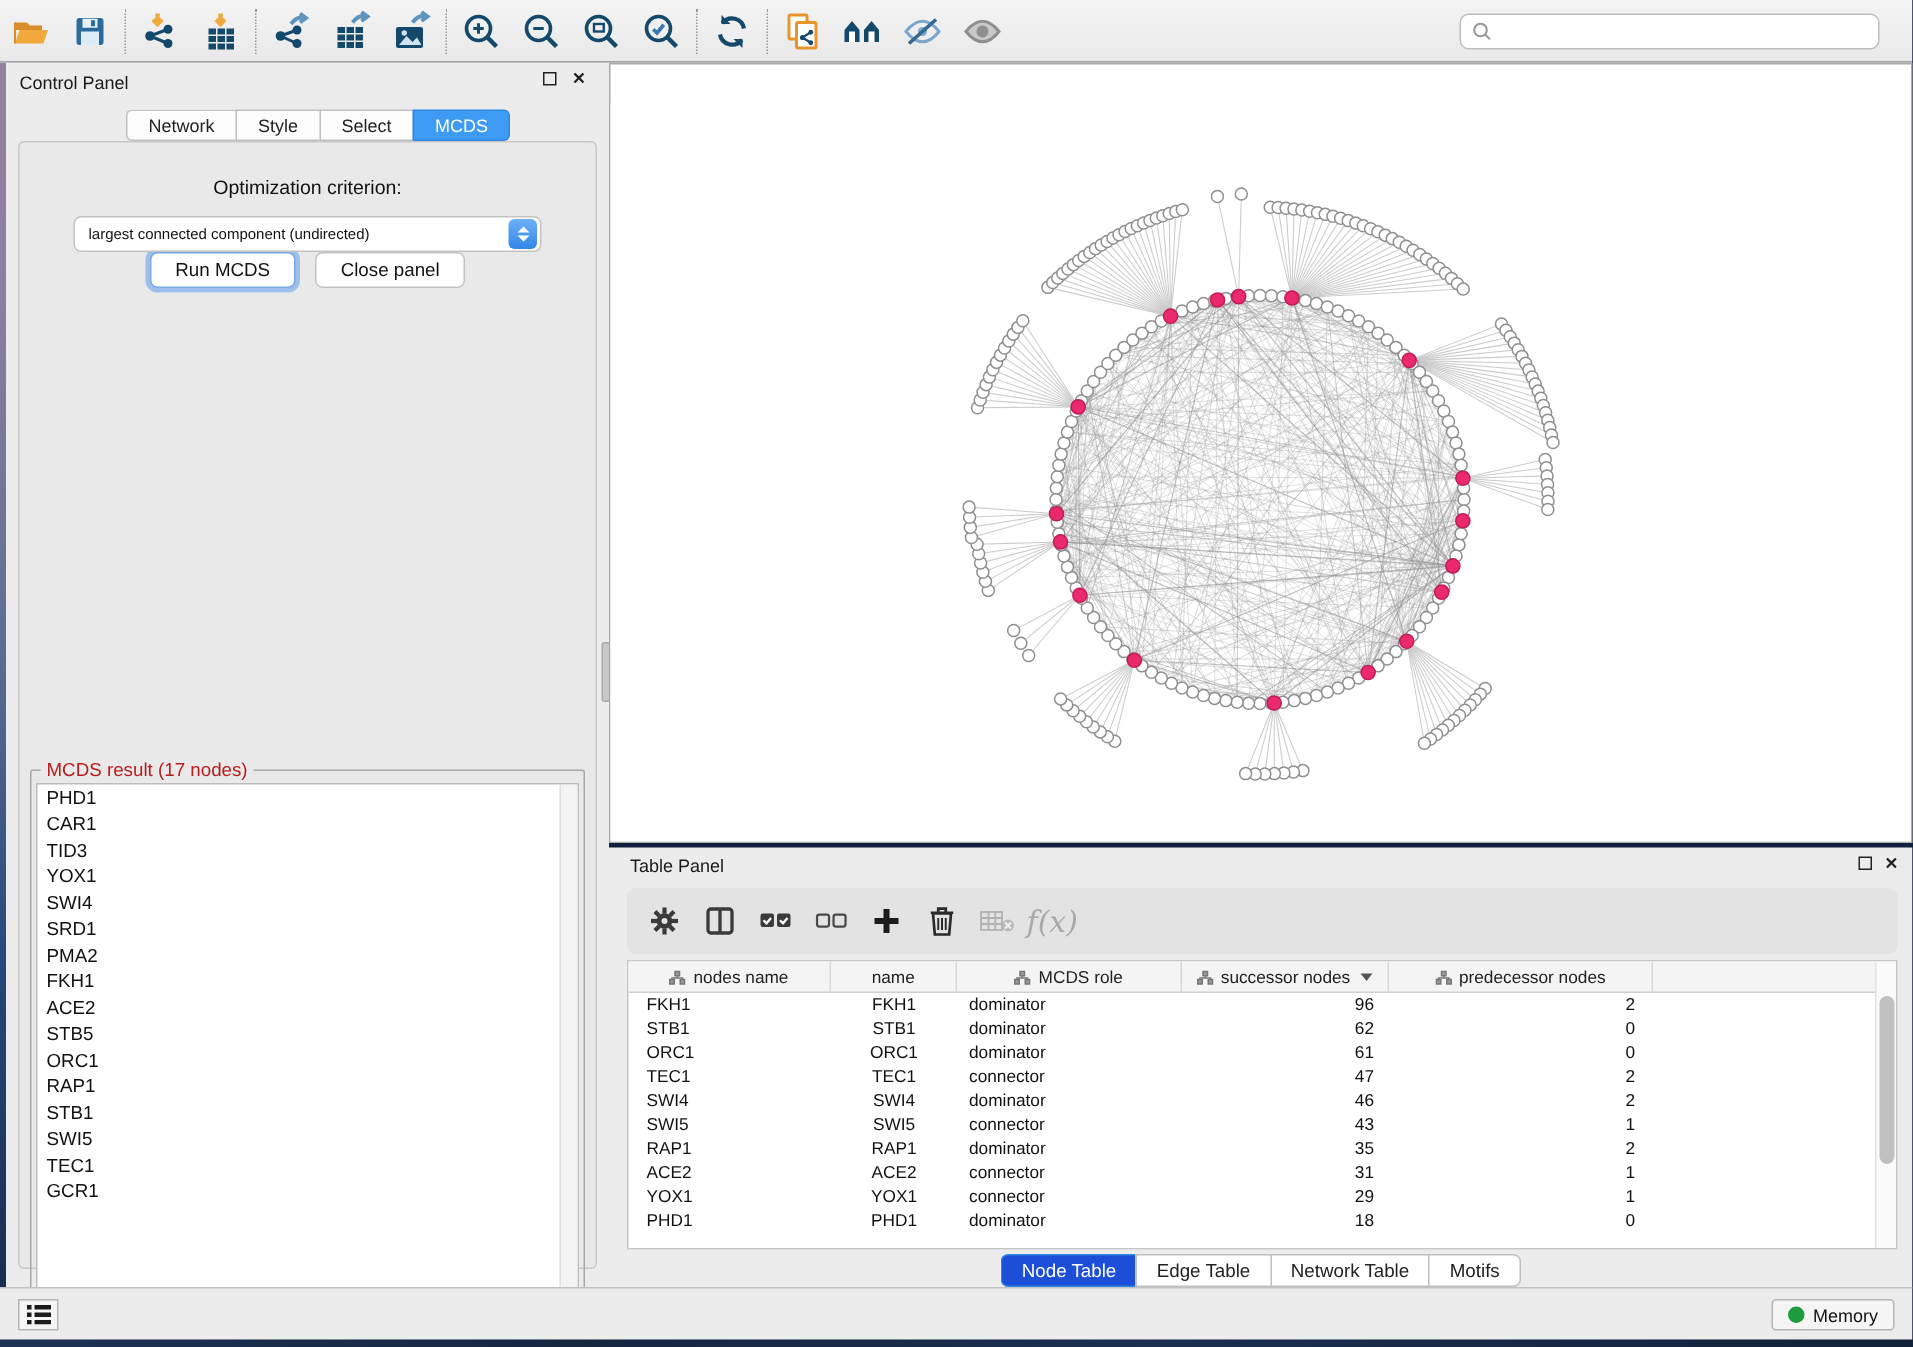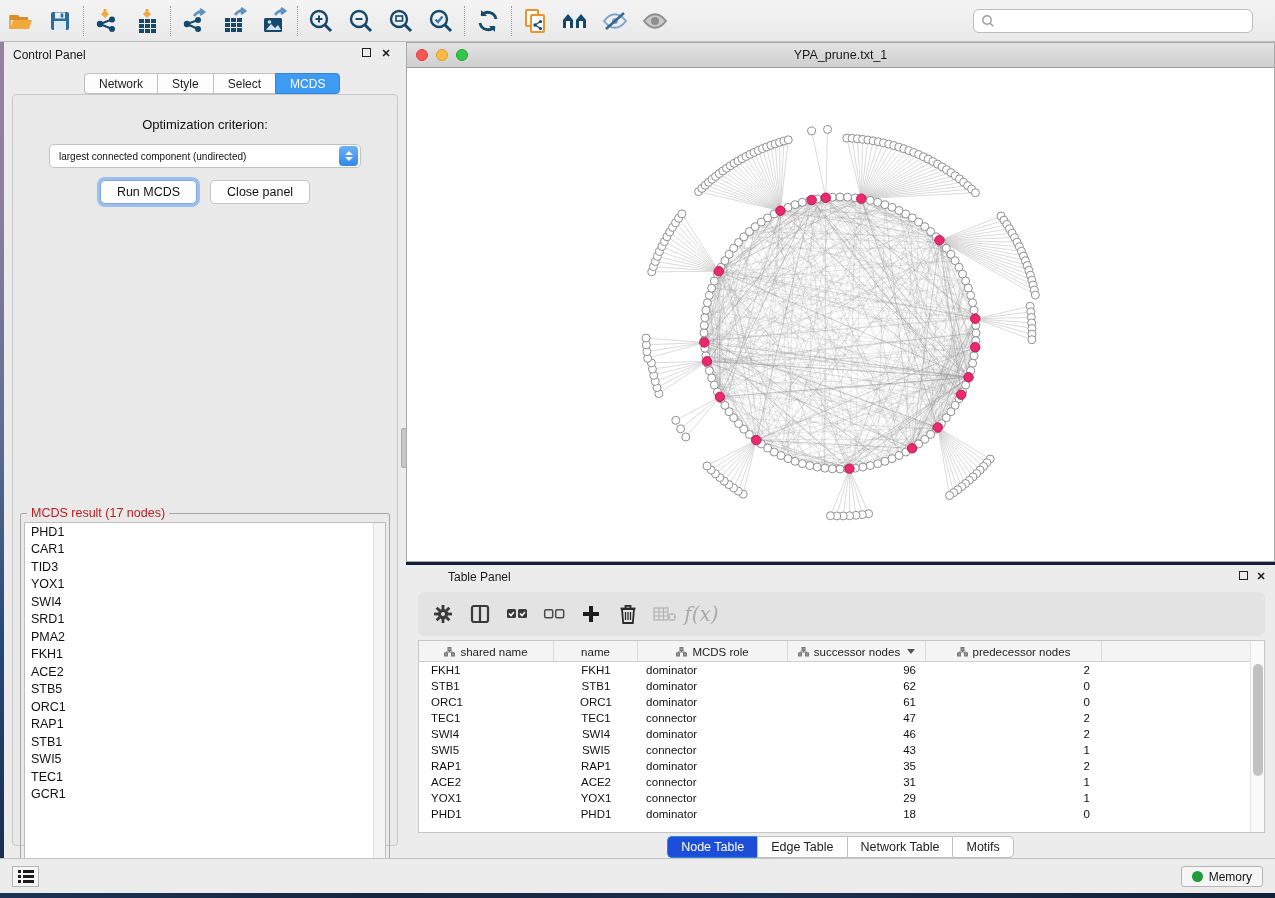--- a/index.html
+++ b/index.html
@@ -43,21 +43,21 @@
   .cp-content { position:absolute; left:8px; top:52px; width:386px; height:752px;
     background:#e9e9e9; border:1px solid #c8c8c8; border-radius:4px; }
   .opt-label { margin-top:22px; text-align:center; font-size:13px; color:#111; }
   .opt-select { position:relative; margin:12px auto 0; width:312px; height:24px; background:#fff;
     border:1px solid #c3c3c3; border-radius:5px; display:flex; align-items:center; cursor:default; }
   .opt-select .sel-text { flex:1; font-size:10px; padding-left:9px; color:#111; white-space:nowrap; }
   .sel-stepper { width:19px; height:20px; margin-right:2px; border-radius:4px; background:linear-gradient(#6db1f7,#3286e8);
     display:flex; flex-direction:column; align-items:center; justify-content:center; gap:2px; }
   .sel-stepper .up { width:0;height:0;border-left:4px solid transparent;border-right:4px solid transparent;border-bottom:4px solid #fff; }
   .sel-stepper .dn { width:0;height:0;border-left:4px solid transparent;border-right:4px solid transparent;border-top:4px solid #fff; }
-  .btn-row { margin-top:12px; display:flex; justify-content:center; gap:13px; }
+  .btn-row { display:flex; justify-content:center; gap:13px; }
   .btn { height:24px; padding:0 16px; background:#fff; border:1px solid #c3c3c3; border-radius:5px;
     font-size:12.5px; color:#111; display:flex; align-items:center; cursor:default; }
   .btn.focused { box-shadow:0 0 0 3px rgba(92,156,238,.55); border-color:#7aa8e0; }
 
   .result-group { position:absolute; left:7px; top:418px; width:370px; height:372px;
     border:1px solid #a8a8a8; border-radius:2px; }
   .result-legend { position:absolute; top:-8px; left:6px; background:#e9e9e9; padding:0 4px; font-size:12.5px; color:#b91c1c; }
   .result-list { position:absolute; left:3px; top:8px; right:3px; bottom:3px; background:#fff;
     border:1px solid #bdbdbd; overflow:hidden; }
   .result-scroll { position:absolute; right:0; top:0; bottom:0; width:12px; background:#f4f4f4; border-left:1px solid #e0e0e0; }
@@ -76,21 +76,21 @@
   .tl-red { left:9px; background:#fc5753; border:1px solid #df3e3a; }
   .tl-yellow { left:29px; background:#fdbc40; border:1px solid #de9b2d; }
   .tl-green { left:49px; background:#33c748; border:1px solid #1fa32f; }
   .nw-title { position:absolute; left:0; right:0; top:5px; text-align:center; font-size:12.5px; color:#1a1a1a; }
   .nw-canvas { position:absolute; left:0; top:26px; width:867px; height:492px; background:#fff; }
   .nw-canvas svg { width:100%; height:100%; display:block; }
 
   
   .table-panel { position:absolute; left:406px; top:565px; width:869px; height:293px; background:#ececec; }
   .tp-header { position:relative; height:24px; }
-  .tp-title { position:absolute; left:14px; top:5px; font-size:12px; color:#1a1a1a;margin-left:28px; }
+  .tp-title { position:absolute; left:14px; top:5px; font-size:12px; color:#1a1a1a; }
   .tp-float { right:26px; } .tp-close { right:8px; font-weight:bold; }
   .tp-toolbar { position:absolute; left:12px; top:27px; width:847px; height:44px; background:#e3e3e3;
     border-radius:6px; display:flex; align-items:center; padding-left:8px; gap:4px; }
   .ttbtn { width:33px; height:34px; display:flex; align-items:center; justify-content:center; cursor:default; }
   .fx-label { font-family:"DejaVu Serif", serif; font-style:italic; font-size:20px; color:#a9a9a9; }
 
   .tp-table { position:absolute; left:12px; top:75px; width:847px; height:193px; background:#fff;
     border:1px solid #c6c6c6; }
   .tp-thead { position:absolute; left:0; top:0; right:14px; height:21px; background:#f4f4f4;
     border-bottom:1px solid #cfcfcf; display:flex; }
@@ -336,26 +336,20 @@
             </div>
           <div class="result-scroll"></div>
         </div>
       </div>
     </div>
   </div>
 
   <div class="split-handle"></div>
 
   <div class="network-window">
-    <div class="nw-titlebar">
-      <span class="tl tl-red"></span>
-      <span class="tl tl-yellow"></span>
-      <span class="tl tl-green"></span>
-      <span class="nw-title">YPA_prune.txt_1</span>
-    </div>
     <div class="nw-canvas">
       <svg id="graph-svg" viewBox="0 0 867 492">
           <line x1="322.0837218215406" y1="185.3007037195464" x2="304.631867078062" y2="308.91795242590274" stroke="#9a9a9a" stroke-width="0.6" opacity="0.4"></line>
           <line x1="511.6992962804535" y1="153.08372182154056" x2="367.2142313536874" y2="144.9696146204095" stroke="#9a9a9a" stroke-width="0.6" opacity="0.4"></line>
           <line x1="498.7857686463126" y1="383.0303853795905" x2="297.855139454519" y2="248.77283124995014" stroke="#9a9a9a" stroke-width="0.6" opacity="0.4"></line>
           <line x1="417.7728312499501" y1="399.144860545481" x2="331.59266557588944" y2="173.3768653985275" stroke="#9a9a9a" stroke-width="0.6" opacity="0.4"></line>
           <line x1="517.7946130527878" y1="157.67091838434794" x2="300.409803943272" y2="294.2628470180588" stroke="#9a9a9a" stroke-width="0.6" opacity="0.4"></line>
           <line x1="440.62558082425807" y1="399.78604684242305" x2="529.1665222413704" y2="167.8334777586295" stroke="#9a9a9a" stroke-width="0.6" opacity="0.4"></line>
           <line x1="425.37441917574193" y1="128.21395315757695" x2="388.08204757409726" y2="392.368132921938" stroke="#9a9a9a" stroke-width="0.6" opacity="0.4"></line>
           <line x1="477.91795242590274" y1="392.368132921938" x2="297" y2="264" stroke="#9a9a9a" stroke-width="0.6" opacity="0.4"></line>
@@ -1325,21 +1319,21 @@
       <div class="tp-thead" id="table-head">
           <div class="th" style="width: 135px;">
             <svg width="11" height="10" viewBox="0 0 11 10">
               <g stroke="#777" fill="#999">
                 <rect x="4" y="0.5" width="3" height="3"></rect>
                 <rect x="0.5" y="6" width="3" height="3"></rect>
                 <rect x="7.5" y="6" width="3" height="3"></rect>
                 <path d="M5.5 3.5v1.5M2 6V5h7v1" fill="none"></path>
               </g>
             </svg>
-            <span>shared name</span>
+            <span>nodes name</span>
           </div>
           <div class="th" style="width: 84px;">
             <span>name</span>
           </div>
           <div class="th" style="width: 150px; text-align: right;">
             <svg width="11" height="10" viewBox="0 0 11 10">
               <g stroke="#777" fill="#999">
                 <rect x="4" y="0.5" width="3" height="3"></rect>
                 <rect x="0.5" y="6" width="3" height="3"></rect>
                 <rect x="7.5" y="6" width="3" height="3"></rect>

